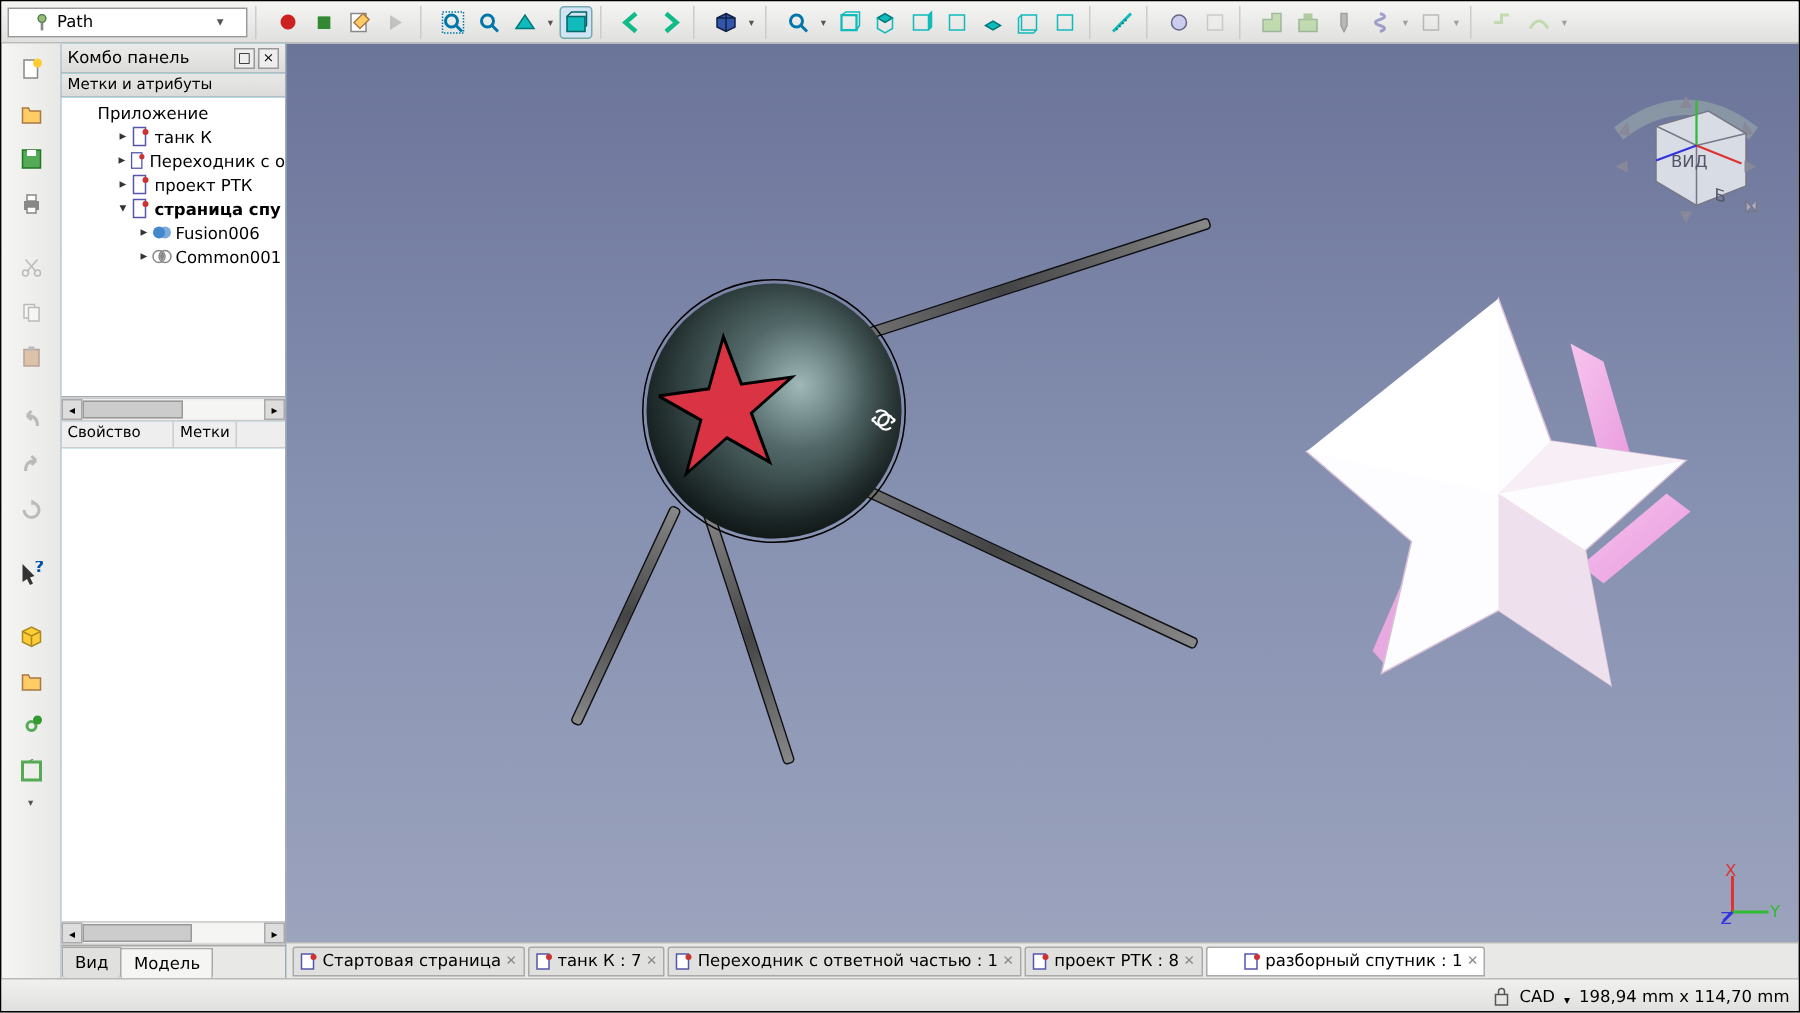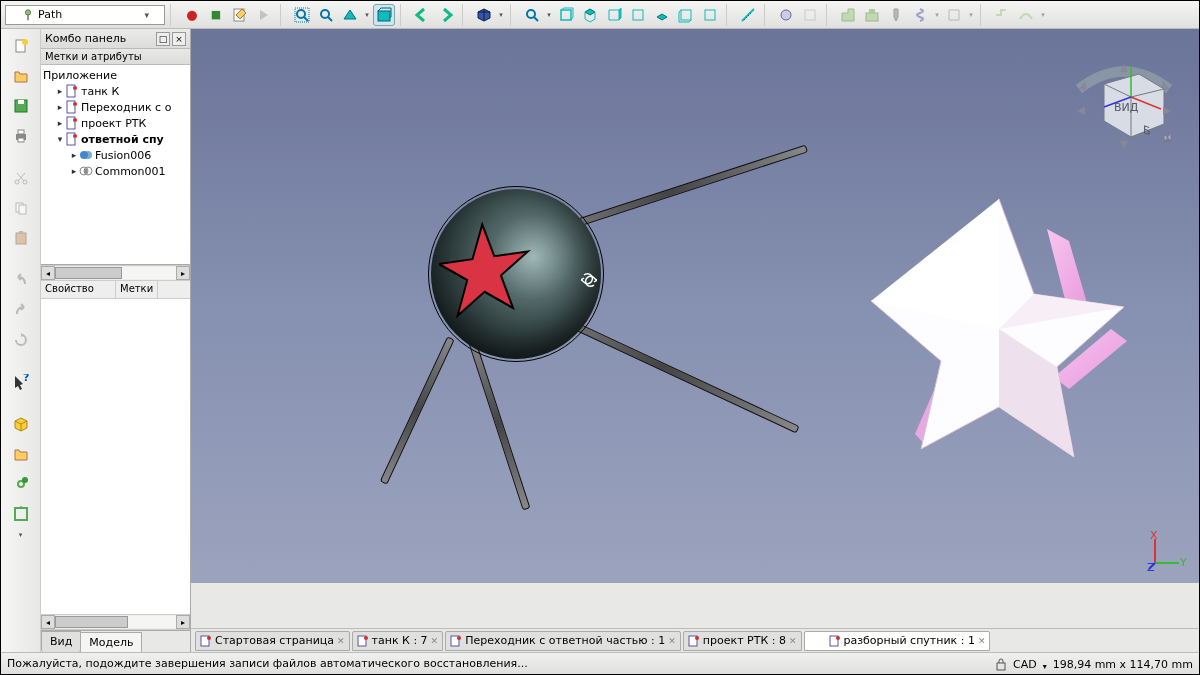--- a/index.html
+++ b/index.html
@@ -23,41 +23,41 @@
 
 .combo{ width:150px; background:#0ea5e9; border-right:1px solid #aaa; display:flex; flex-direction:column;}
 .combo-hdr{height:20px; background:linear-gradient(#ebebe9,#dcdcda); border-bottom:1px solid #bbb; display:flex; align-items:center; padding:0 4px; font-size:10px;}
 .combo-hdr .x{margin-left:auto; display:flex; gap:2px;}
 .xx{width:14px;height:14px;border:1px solid #999;background:#eee;font-size:9px;display:flex;align-items:center;justify-content:center;cursor:pointer;}
 .tabs{height:22px; display:flex; border-bottom:1px solid #aaa;}
 .tab{padding:3px 8px; background:#e0e0de; border:1px solid #aaa; border-bottom:none; margin-right:-1px; cursor:pointer; border-radius:3px 3px 0 0;}
 .tab.active{background:#f5f5f4; position:relative; top:1px;}
 .section-hdr{background:linear-gradient(#e8e8e6,#dcdcda); border-bottom:1px solid #bbb; padding:2px 4px; font-size:10px;}
 .tree{flex:0 0 200px; background:#fff; overflow:auto; border-bottom:1px solid #aaa; padding:2px 0;}
-.tree-item{display:flex; align-items:center; height:16px; padding-left:2px; cursor:pointer; white-space:nowrap;}
+.tree-item{display:flex; align-items:center; height:16px; padding-left:2px; cursor:pointer; white-space:nowrap;margin-left:22px;}
 .tree-item .tw{width:10px; font-size:9px; color:#333; text-align:center;}
 .tree-item .ic{width:14px;height:14px; display:flex;align-items:center;justify-content:center; margin-right:2px;}
 .tree-item.l1{padding-left:14px;}
 .tree-item.l2{padding-left:28px;}
 .tree-item.bold{font-weight:bold;}
 .hscroll{height:16px; background:#eee; border-top:1px solid #ccc; border-bottom:1px solid #ccc; display:flex; align-items:center;}
 .hscroll .sbtn{width:14px;height:14px;background:#ddd;border:1px solid #aaa;font-size:8px;display:flex;align-items:center;justify-content:center;}
 .prop-hdr{height:18px; background:#eee; border-bottom:1px solid #ccc; display:flex;}
 .prop-hdr div{padding:2px 4px; border-right:1px solid #ccc; font-size:10px;}
 .prop-body{flex:1; background:#fff;}
 .bottom-tabs{height:22px; display:flex; border-top:1px solid #aaa; background:#e8e8e6;}
 
 .viewport-wrap{flex:1; display:flex; flex-direction:column;}
 .viewport{flex:1; position:relative; background:linear-gradient(#6b7499 0%, #8690b0 50%, #9ba3bd 100%); overflow:hidden;}
 
 
 .navcube{position:absolute; top:20px; right:20px; width:110px; height:110px;}
 .axes{position:absolute; bottom:12px; right:12px; width:40px;height:40px;}
 
-.doc-tabs{height:24px; background:#e8e8e6; border-top:1px solid #bbb; display:flex; align-items:center; padding:0 4px; gap:2px;margin-top:45px;}
+.doc-tabs{height:24px; background:#e8e8e6; border-top:1px solid #bbb; display:flex; align-items:center; padding:0 4px; gap:2px;}
 .doctab{display:flex; align-items:center; height:20px; background:#e0e0de; border:1px solid #aaa; padding:0 4px; gap:3px; cursor:pointer; border-radius:2px 2px 0 0;}
 .doctab.active{background:#fff;padding-left:24px;}
 .doctab .dx{font-size:9px; color:#888; cursor:pointer;}
 .doctab .dic{width:12px;height:12px;}
 
 .status{height:22px; background:linear-gradient(#f0f0ef,#e0e0de); border-top:1px solid #bbb; display:flex; align-items:center; padding:0 6px; font-size:10px;}
 .status .r{margin-left:auto; display:flex; align-items:flex-end; gap:6px;}
 .status .lock{width:12px;height:14px;}
 
 
@@ -398,21 +398,21 @@
           <span>проект РТК</span>
         </div>
         <div class="tree-item l1 bold">
           <span class="tw">▾</span>
           <span class="ic">
               <svg viewBox="0 0 14 14">
                 <rect x="2" y="1" width="8" height="12" fill="#fff" stroke="#55a"></rect>
                 <circle cx="10" cy="4" r="2" fill="#c33"></circle>
               </svg>
             </span>
-          <span>ответной спу</span>
+          <span>страница спу</span>
         </div>
         <div class="tree-item l2">
           <span class="tw">▸</span>
           <span class="ic">
               <svg viewBox="0 0 14 14">
                 <circle cx="5" cy="7" r="4" fill="#48c"></circle>
                 <circle cx="9" cy="7" r="4" fill="#48c" opacity="0.7"></circle>
               </svg>
             </span>
           <span>Fusion006</span>
@@ -560,21 +560,20 @@
               <circle cx="9" cy="3" r="2" fill="#c33"></circle>
             </svg>
           <span>разборный спутник : 1</span>
           <span class="dx">✕</span>
         </div>
       </div>
     </div>
   </div>
 
   <div class="status">
-    <span>Пожалуйста, подождите завершения записи файлов автоматического восстановления...</span>
     <span class="r">
       <svg class="lock" viewBox="0 0 12 14">
           <rect x="2" y="6" width="8" height="7" fill="none" stroke="#555"></rect>
           <path d="M4 6 v-2 a2 2 0 0 1 4 0 v2" fill="none" stroke="#555"></path>
         </svg>
       <span>CAD</span>
       <span style="font-size:8px;">▾</span>
       <span>198,94 mm x 114,70 mm</span>
     </span>
   </div>

